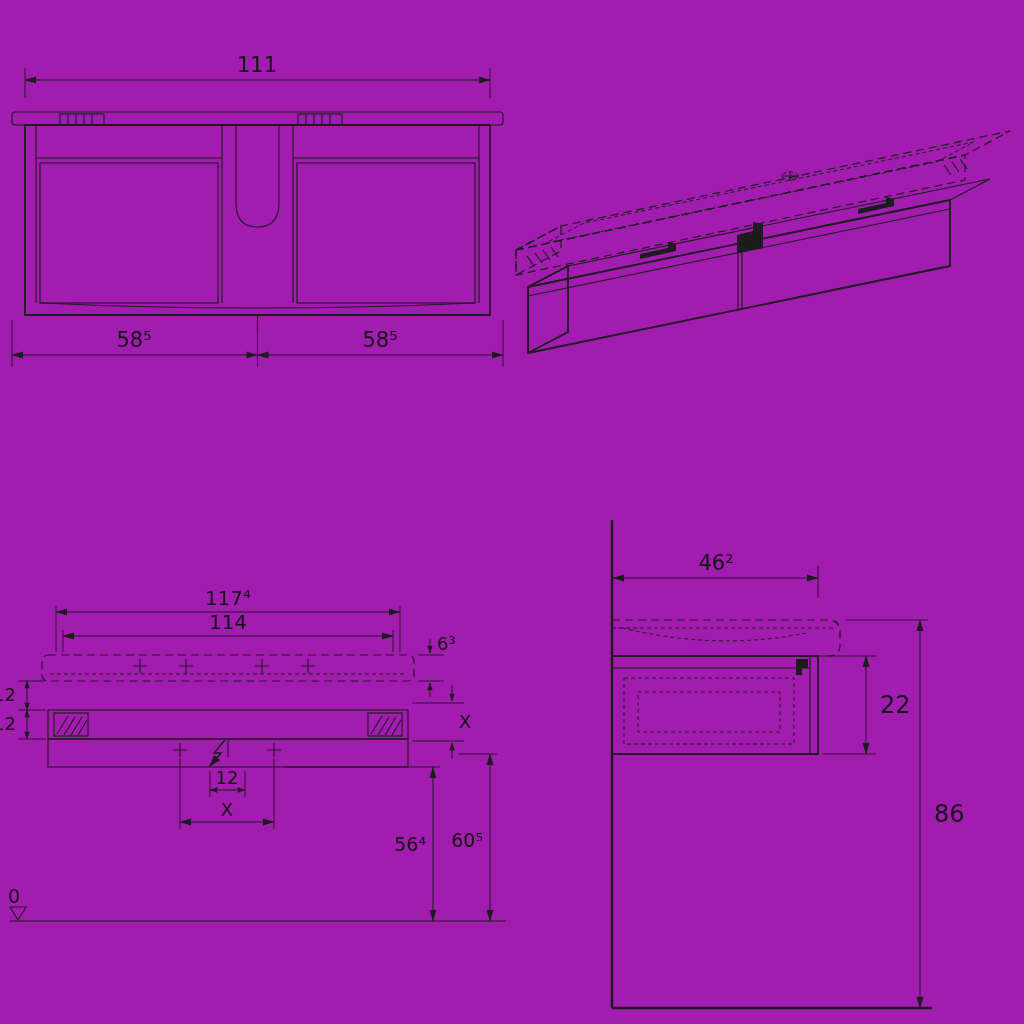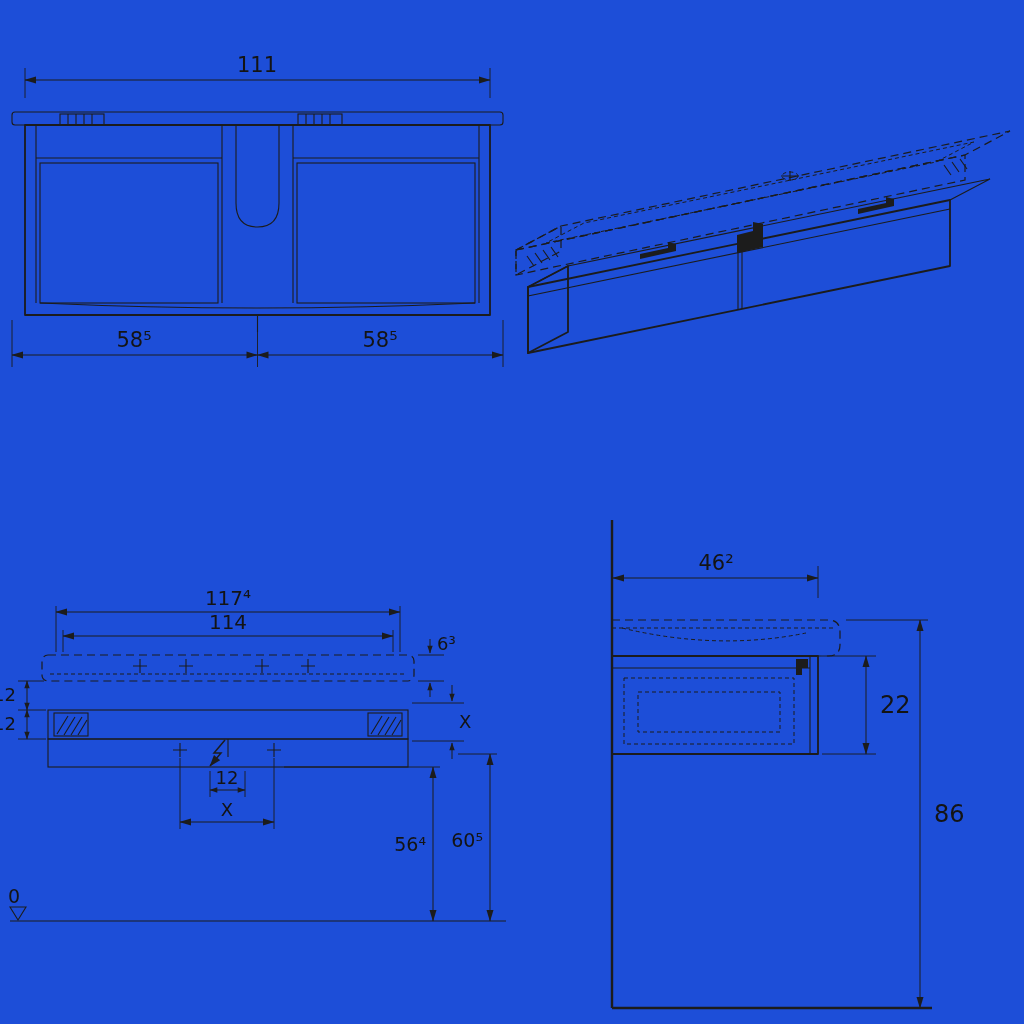--- a/index.html
+++ b/index.html
@@ -1,16 +1,16 @@
 <!DOCTYPE html>
 <html><head>
 <meta charset="utf-8">
 <style>
   html,body{margin:0;padding:0;background:#ffffff;}
-  .canvas{position:relative;width:1024px;height:1024px;background:#1d4ed8;overflow:hidden;}
+  .canvas{position:relative;width:1024px;height:1024px;background:#a21caf;overflow:hidden;}
   svg{display:block;}
   .obj{fill:none;stroke:#1c1c1c;stroke-width:1.8;stroke-linejoin:round;}
   .thin{fill:none;stroke:#1c1c1c;stroke-width:1.1;}
   .dash{fill:none;stroke:#1c1c1c;stroke-width:1.2;stroke-dasharray:8 5;}
   .dash2{fill:none;stroke:#1c1c1c;stroke-width:1;stroke-dasharray:4 3;}
   .dim{fill:none;stroke:#1c1c1c;stroke-width:1;}
   .ext{fill:none;stroke:#1c1c1c;stroke-width:0.9;}
   .solid{fill:#1c1c1c;stroke:none;}
   text{font-family:"DejaVu Sans","Liberation Sans",sans-serif;fill:#141414;}
   .t18{font-size:18px;} .t19{font-size:19px;} .t20{font-size:20px;}

